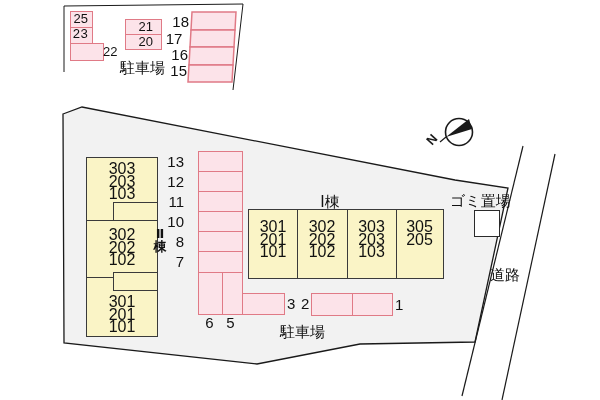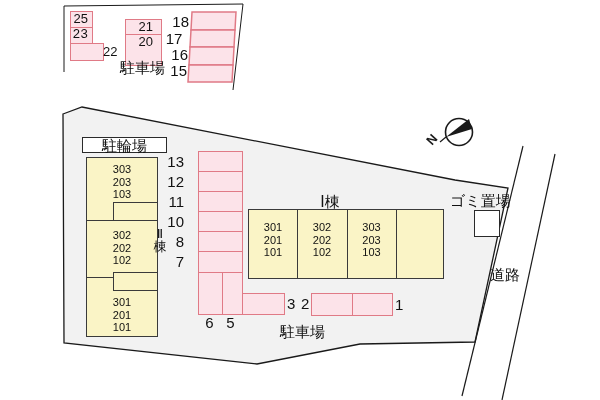--- a/index.html
+++ b/index.html
@@ -6,21 +6,21 @@
   .stage{position:relative;width:600px;height:400px;background:#ffffff;overflow:hidden;
          font-family:"Liberation Sans","DejaVu Sans",sans-serif;color:#111;}
   svg.layer{position:absolute;left:0;top:0;}
   .stall{position:absolute;box-sizing:border-box;background:#fce3e9;border:1.5px solid #e07a86;}
   .stall .n{display:block;text-align:right;padding-right:4px;font-size:13px;}
   .ybox{position:absolute;box-sizing:border-box;background:#faf4c6;border:1px solid #3a3a3a;}
   .wbox{position:absolute;box-sizing:border-box;background:#ffffff;border:1px solid #2a2a2a;}
   .lbl{position:absolute;font-size:15px;line-height:13px;white-space:nowrap;}
   .lbl.c{text-align:center;}
   .lbl.r{text-align:right;}
-  .rooms{position:absolute;text-align:center;font-size:11px;line-height:12.5px;}
+  .rooms{position:absolute;text-align:center;font-size:16px;line-height:12.5px;}
   .rooms div{height:12.5px;}
   .vline{position:absolute;background:#3a3a3a;width:1px;}
   .hline{position:absolute;background:#3a3a3a;height:1px;}
   .notch{position:absolute;box-sizing:border-box;border-top:1px solid #3a3a3a;border-left:1px solid #3a3a3a;}
   .vtext{position:absolute;width:16px;font-size:13px;line-height:12.5px;word-break:break-all;text-align:center;}
 </style>
 </head>
 <body>
 
 <div class="stage">
@@ -53,34 +53,31 @@
   <div class="stall" style="left:70px;top:27px;width:23px;height:17px;">
     <span class="n" style="line-height:14px;font-family:Liberation Mono, monospace;">23</span>
     </div>
   <div class="stall" style="left:70px;top:43px;width:23px;height:18px;padding-left:32px;">
     <span class="n" style="line-height:15px;">22</span>
     </div>
 
   <div class="stall" style="left:125px;top:19px;width:37px;height:16px;">
     <span class="n" style="line-height:13px;padding-right:8px;">21</span>
     </div>
-  <div class="stall" style="left:125px;top:34px;width:37px;height:32px;">
+  <div class="stall" style="left:125px;top:34px;width:37px;height:16px;">
     <span class="n" style="line-height:13px;padding-right:8px;">20</span>
     </div>
 
   <div class="lbl r" style="left:163px;top:15px;width:26px;">18</div>
   <div class="lbl r" style="left:163px;top:32px;width:22px;text-align:center;">17</div>
   <div class="lbl r" style="left:162px;top:48px;width:26px;">16</div>
   <div class="lbl r" style="left:161px;top:64px;width:26px;">15</div>
 
   <div class="lbl c" style="left:120px;top:61px;width:44px;">駐車場</div>
 
-  <div class="wbox" style="left:82px;top:137px;width:85px;height:16px;">
-    <div class="lbl c" style="left:0;top:1px;width:83px;">駐輪場</div>
-  </div>
 
   <div class="ybox" style="left:86px;top:157px;width:72px;height:180px;">
     <div class="hline" style="left:0;top:62px;width:70px;"></div>
     <div class="notch" style="left:26px;top:44px;width:44px;height:18px;"></div>
     <div class="hline" style="left:0;top:119px;width:27px;"></div>
     <div class="notch" style="left:26px;top:114px;width:44px;height:19px;border-bottom:1px solid #3a3a3a;"></div>
     <div class="rooms" style="left:0;top:5px;width:70px;">
       <div>303</div>
       <div>203</div>
       <div>103</div>
@@ -89,21 +86,21 @@
       <div>302</div>
       <div>202</div>
       <div>102</div>
     </div>
     <div class="rooms" style="left:0;top:138px;width:70px;">
       <div>301</div>
       <div>201</div>
       <div>101</div>
     </div>
   </div>
-  <div class="vtext" style="left:152px;top:228px;">Ⅱ棟</div>
+  <div class="vtext" style="left:152px;top:228px;font-weight:bold;">Ⅱ棟</div>
 
   <div class="stall" style="left:198px;top:151px;width:45px;height:21px;"></div>
   <div class="stall" style="left:198px;top:171px;width:45px;height:21px;"></div>
   <div class="stall" style="left:198px;top:191px;width:45px;height:21px;"></div>
   <div class="stall" style="left:198px;top:211px;width:45px;height:21px;"></div>
   <div class="stall" style="left:198px;top:231px;width:45px;height:21px;"></div>
   <div class="stall" style="left:198px;top:251px;width:45px;height:22px;"></div>
   <div class="stall" style="left:198px;top:272px;width:25px;height:43px;"></div>
   <div class="stall" style="left:222px;top:272px;width:21px;height:43px;"></div>
 
@@ -129,20 +126,24 @@
     <div class="rooms" style="left:48px;top:11px;width:50px;">
       <div>302</div>
       <div>202</div>
       <div>102</div>
     </div>
     <div class="rooms" style="left:98px;top:11px;width:49px;">
       <div>303</div>
       <div>203</div>
       <div>103</div>
     </div>
+    <div class="rooms" style="left:147px;top:11px;width:47px;">
+      <div>305</div>
+      <div>205</div>
+    </div>
   </div>
 
   <div class="stall" style="left:242px;top:293px;width:43px;height:22px;"></div>
   <div class="stall" style="left:311px;top:293px;width:42px;height:23px;"></div>
   <div class="stall" style="left:352px;top:293px;width:41px;height:23px;"></div>
   <div class="lbl" style="left:287px;top:297px;">3</div>
   <div class="lbl" style="left:301px;top:297px;">2</div>
   <div class="lbl" style="left:395px;top:298px;">1</div>
   <div class="lbl c" style="left:280px;top:325px;width:44px;">駐車場</div>
 

